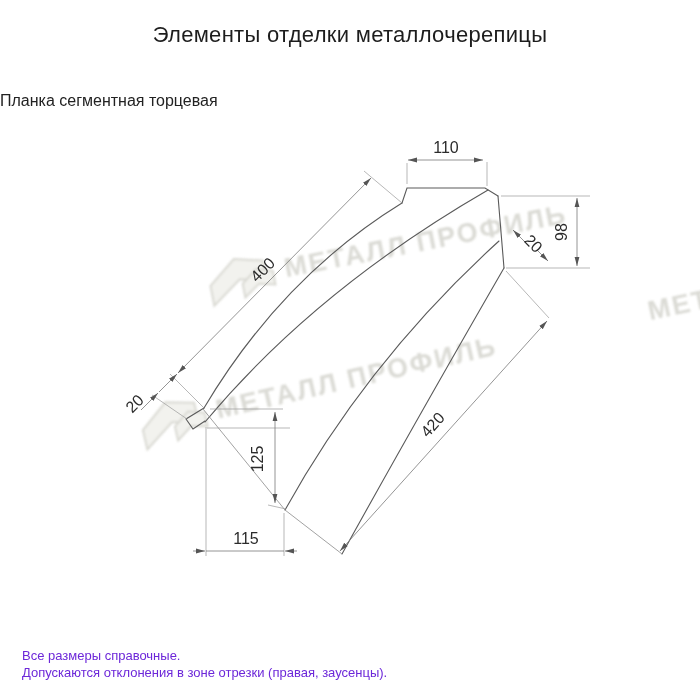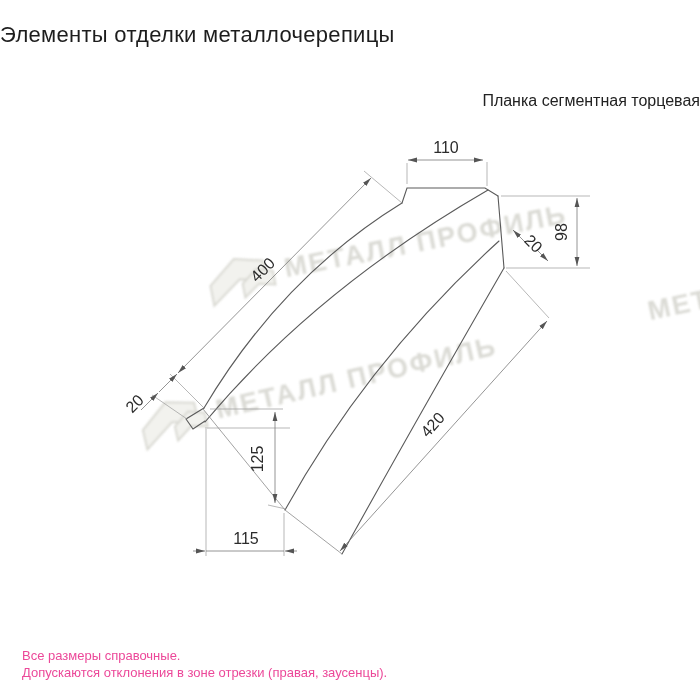--- a/index.html
+++ b/index.html
@@ -1,22 +1,22 @@
 <!DOCTYPE html>
 <html><head>
 <meta charset="utf-8">
 <style>
   html,body{margin:0;padding:0;background:#fff;}
   .page{position:relative;width:700px;height:700px;background:#ffffff;overflow:hidden;
         font-family:"Liberation Sans", sans-serif;}
-  .title{position:absolute;top:22px;left:0;width:700px;text-align:left;
+  .title{position:absolute;top:22px;left:0;width:700px;text-align:center;
          font-size:22px;color:#1d1d1d;letter-spacing:.3px;}
-  .subtitle{position:absolute;top:92px;left:0;width:700px;text-align:right;
+  .subtitle{position:absolute;top:92px;left:0;width:700px;text-align:left;
             font-size:16px;line-height:18px;color:#222;}
-  .footer{position:absolute;left:22px;top:648px;font-size:13px;line-height:16.5px;color:#ec4899;}
+  .footer{position:absolute;left:22px;top:648px;font-size:13px;line-height:16.5px;color:#6d28d9;}
   svg{position:absolute;left:0;top:0;}
   .edge{stroke:#5a5a5a;stroke-width:1.1;fill:none;stroke-linecap:round;}
   .cut{stroke:#8a8a8a;stroke-width:.8;fill:none;}
   .dim{stroke:#7a7a7a;stroke-width:.8;fill:none;}
   .ext{stroke:#9a9a9a;stroke-width:.7;fill:none;}
   .dimtxt{font-family:"Liberation Sans",sans-serif;font-size:16px;fill:#2b2b2b;}
   .wm{opacity:.8;}
   .wmtxt{font-family:"Liberation Sans",sans-serif;font-size:27px;font-weight:bold;
          fill:#d2d2cb;letter-spacing:2px;}
   .wmlogo{stroke:#d0d0c8;stroke-width:2;fill:#efefea;}

